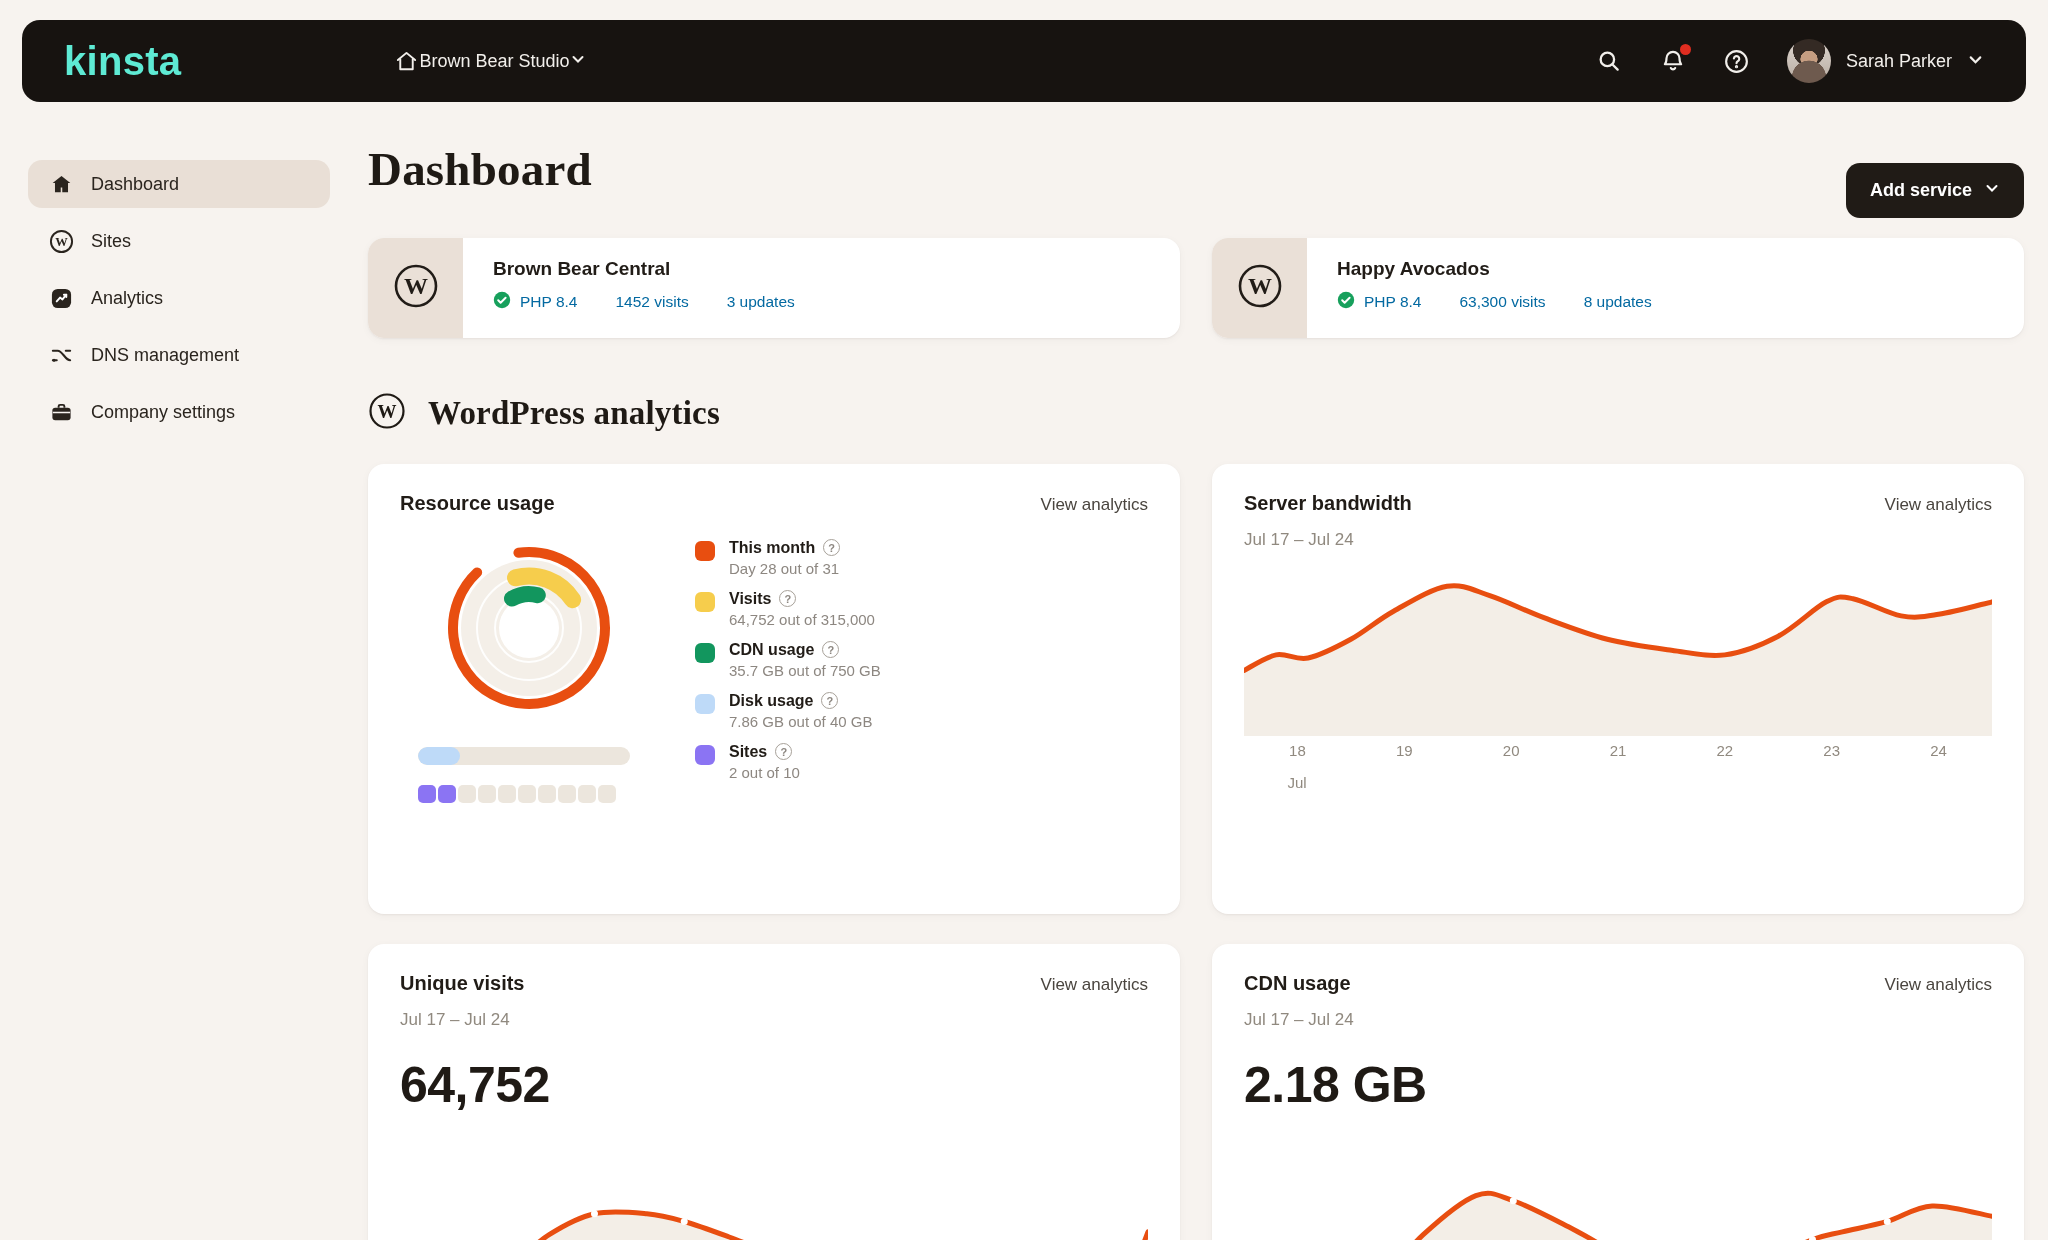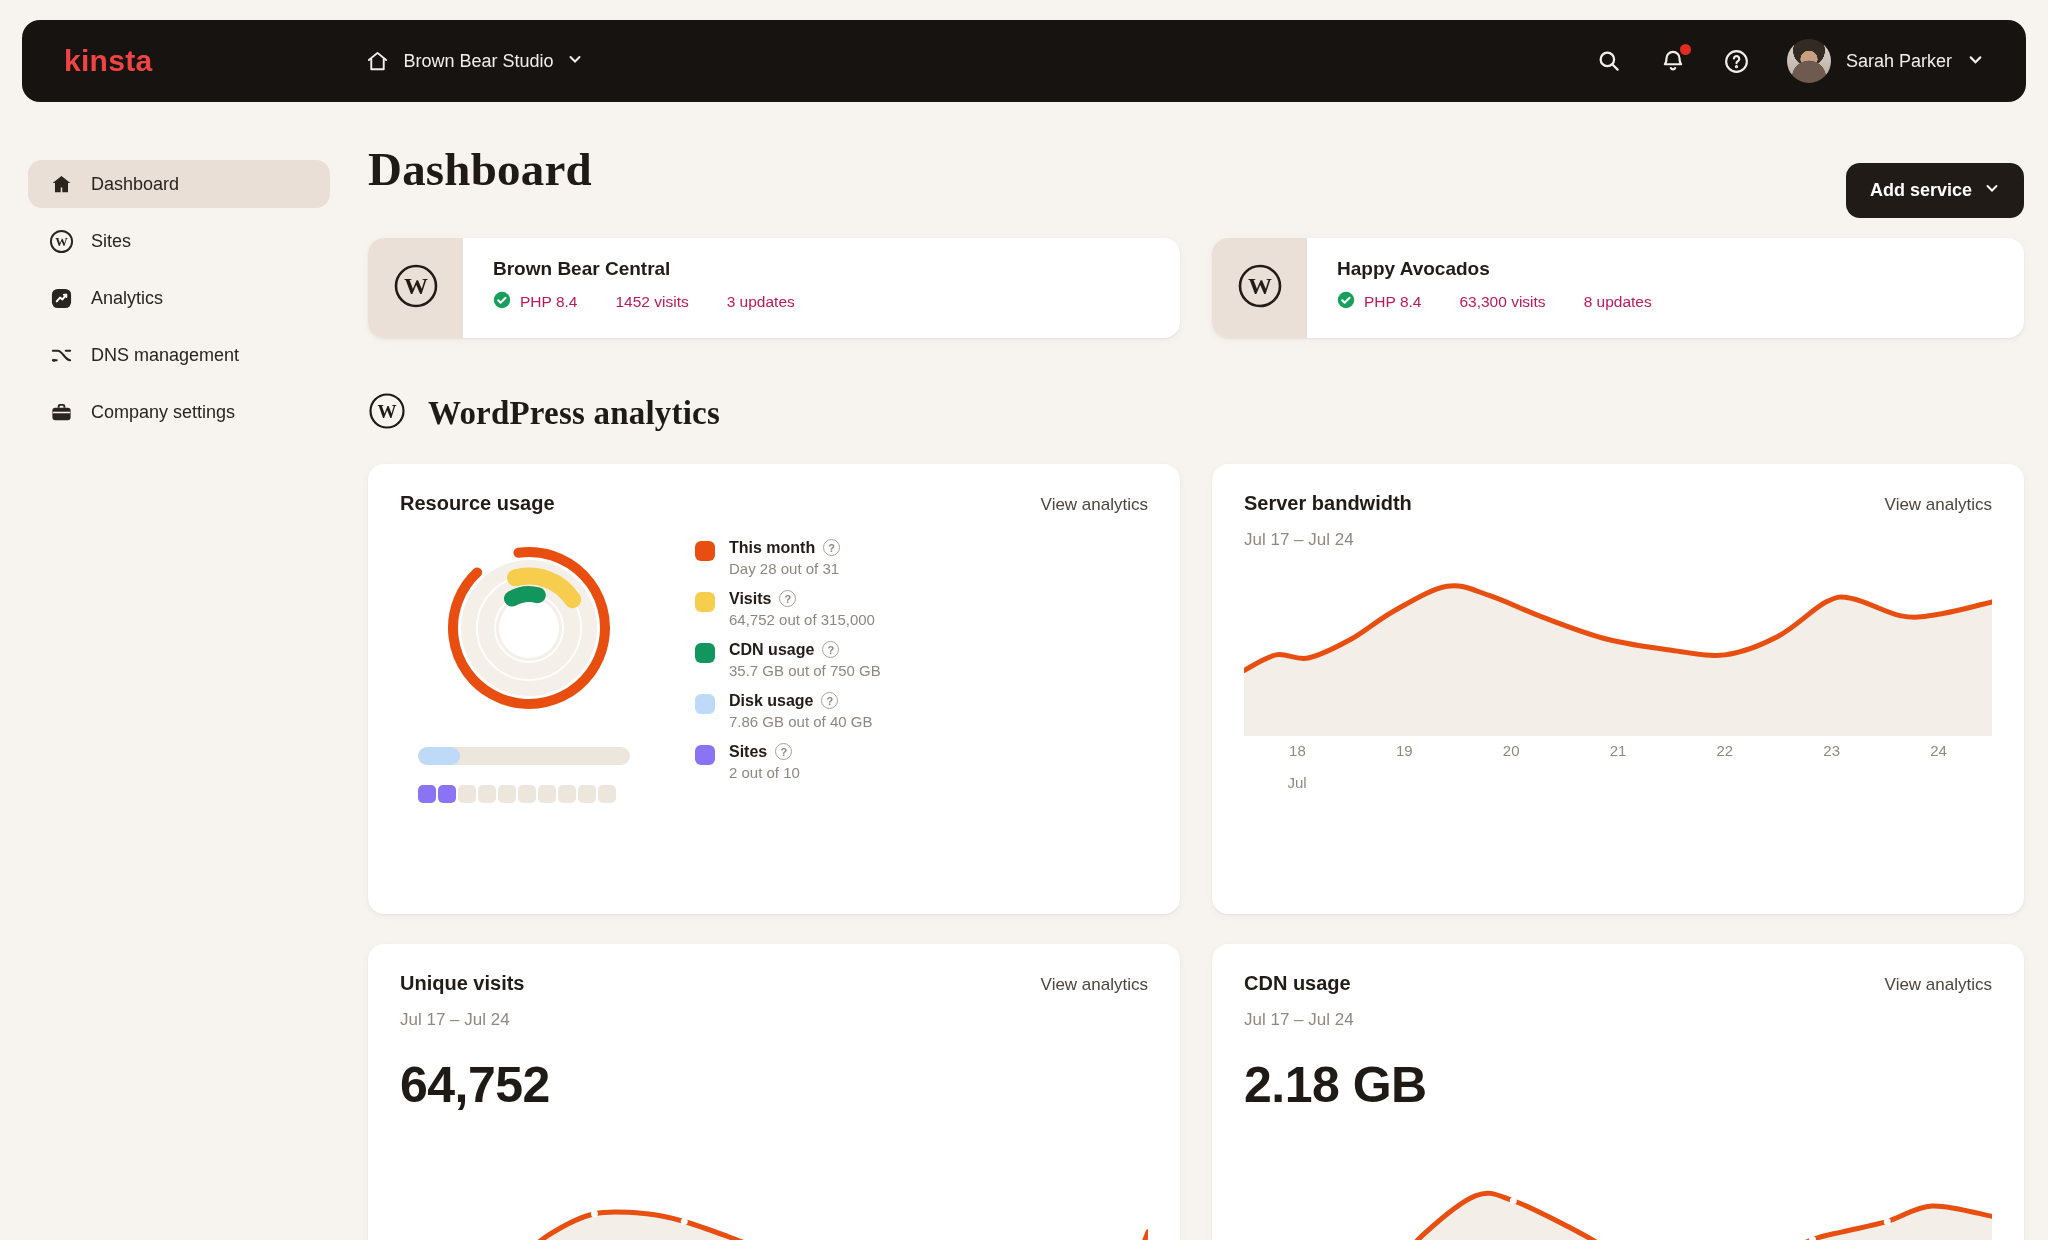--- a/index.html
+++ b/index.html
@@ -5,22 +5,22 @@
 <style>
   * { margin:0; padding:0; box-sizing:border-box; }
   html,body { background:#e9e5e0; }
   body { font-family:"Liberation Sans","DejaVu Sans",sans-serif; color:#211c17; }
   .stage { position:relative; width:2048px; height:1240px; background:#f7f3ef; overflow:hidden; }
 
   
   .topnav { position:absolute; left:22px; top:20px; width:2004px; height:82px;
             background:#171310; border-radius:18px; display:flex; align-items:center;
             padding:0 42px; color:#f5f2ee; }
-  .logo { font-size:30px; font-weight:700; letter-spacing:.3px; color:#ef4444; }
-  .crumb { display:flex; align-items:center; gap:13px; margin-left:212px; cursor:pointer; }
+  .logo { font-size:40px; font-weight:700; letter-spacing:.3px; color:#5eead4; }
+  .crumb { display:flex; align-items:center; margin-left:212px; cursor:pointer; }
   .crumb-label { font-size:18px; font-weight:500; color:#f2efeb; }
   .nav-right { margin-left:auto; display:flex; align-items:center; gap:36px; }
   .nav-ic { position:relative; width:28px; height:28px; display:flex; align-items:center; justify-content:center; cursor:pointer; }
   .bell-dot { position:absolute; top:-3px; right:-4px; width:11px; height:11px; border-radius:50%; background:#e02d20; }
   .user { display:flex; align-items:center; gap:15px; cursor:pointer; }
   .avatar { width:44px; height:44px; border-radius:50%;
     background:
       radial-gradient(circle at 50% 88%, #6e5a4e 0 38%, transparent 39%),
       radial-gradient(circle at 50% 46%, #c69e82 0 26%, transparent 27%),
       radial-gradient(circle at 50% 26%, #342a24 0 40%, transparent 41%),
@@ -48,21 +48,21 @@
   .grid2 { display:grid; grid-template-columns:812px 812px; column-gap:32px; }
 
   
   .site-row { margin-top:20px; }
   .site-card { height:100px; background:#fff; border-radius:16px; overflow:hidden;
                display:flex; box-shadow:0 1px 2px rgba(31,26,21,.05),0 2px 8px rgba(31,26,21,.04); cursor:pointer; }
   .site-ico-panel { width:95px; background:#eae0d7; display:flex; align-items:center; justify-content:center; }
   .site-body { padding:20px 30px 0; }
   .site-name { font-size:19px; font-weight:700; color:#211c17; }
   .site-meta { display:flex; align-items:center; gap:38px; margin-top:11px; }
-  .meta-item { display:flex; align-items:center; gap:9px; font-size:15.5px; color:#be185d; }
+  .meta-item { display:flex; align-items:center; gap:9px; font-size:15.5px; color:#0369a1; }
 
   
   .section-head { margin-top:54px; display:flex; align-items:center; gap:22px; }
   .section-title { font-family:"Liberation Serif","DejaVu Serif",serif; font-weight:600;
                    font-size:33px; color:#1f1a15; letter-spacing:.2px; }
 
   
   .analytics { margin-top:30px; row-gap:30px; }
   .card { background:#fff; border-radius:16px; padding:28px 32px;
           box-shadow:0 1px 2px rgba(31,26,21,.05),0 2px 8px rgba(31,26,21,.04); }

